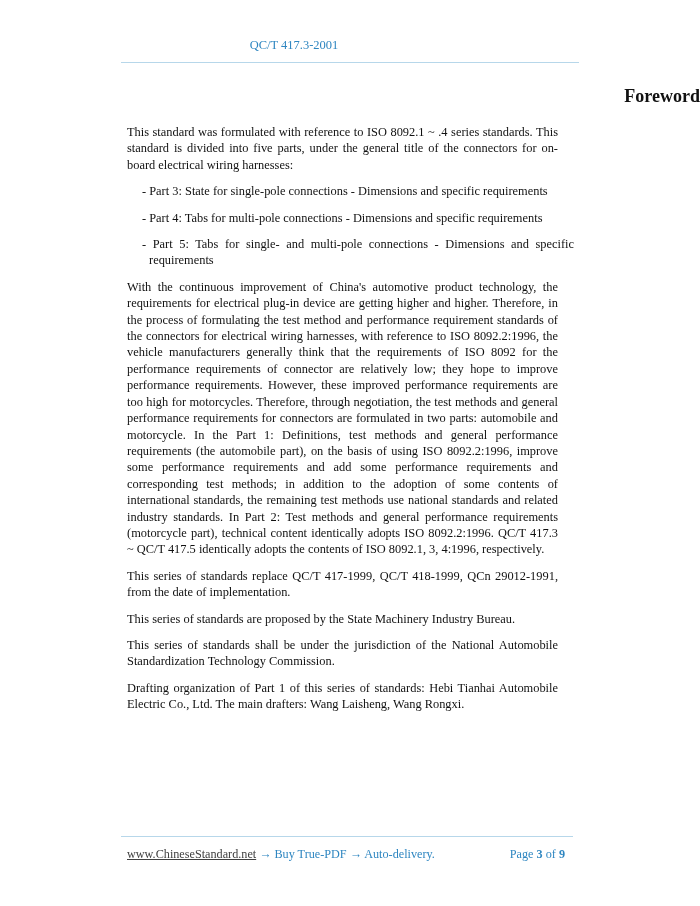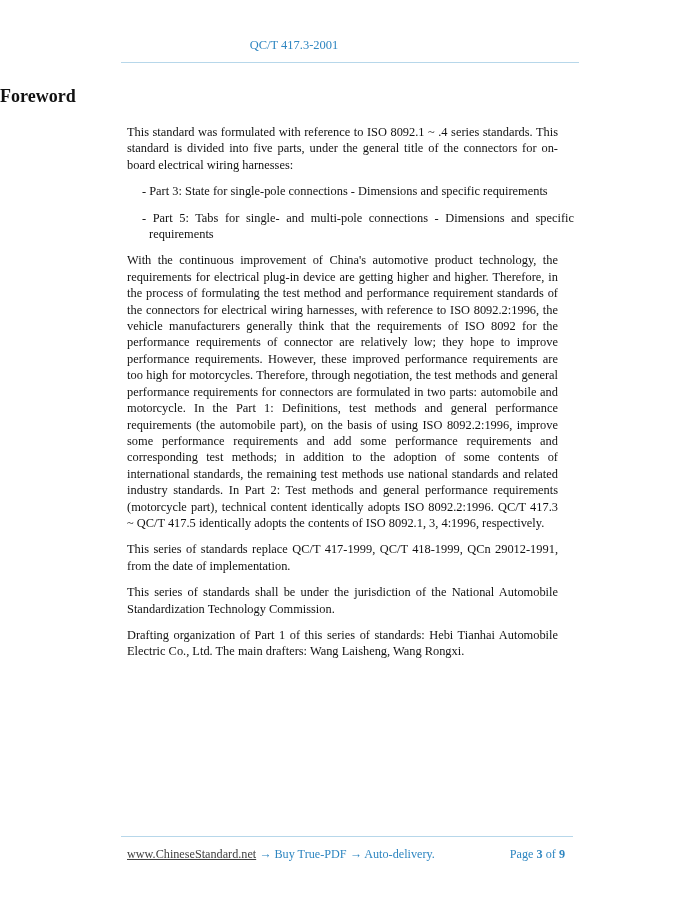--- a/index.html
+++ b/index.html
@@ -1,21 +1,21 @@
 <!DOCTYPE html>
 <html><head>
 <meta charset="utf-8">
 <style>
   html, body { margin: 0; padding: 0; background: #ffffff; }
   body { width: 700px; height: 906px; position: relative; overflow: hidden;
          font-family: "Liberation Serif", serif; color: #111; }
   .header { position: absolute; top: 38px; left: 0; width: 588px; text-align: center;
             font-size: 12.5px; color: #2e86c1; }
   .header-rule { position: absolute; top: 62px; left: 121px; width: 458px; height: 1px; background: #b7d7ea; }
-  .title { position: absolute; top: 86px; left: 0; width: 700px; text-align: left;
+  .title { position: absolute; top: 86px; left: 0; width: 700px; text-align: right;
            font-size: 18px; font-weight: bold; }
   .content { position: absolute; top: 124px; left: 127px; width: 447px; font-size: 12.4px; line-height: 16.4px; }
   .content p { margin: 0 16px 10px 0; text-align: justify; text-align-last: left; }
   .list-item { margin: 0 0 10px 0; padding-left: 22px; text-indent: -7px; text-align: justify; }
   .list-item:first-child { margin-top: 0; }
   .list { margin: 0 0 10px 0; padding-left: 0; }
   .list .list-item { padding-left: 22px; }
   .footer-rule { position: absolute; top: 836px; left: 121px; width: 452px; height: 1px; background: #b7d7ea; }
   .footer { position: absolute; top: 847px; left: 127px; width: 446px; font-size: 12.2px; color: #2e86c1; }
   .footer a { color: #404040; text-decoration: underline; }
@@ -27,24 +27,26 @@
 
 <div class="header">QC/T 417.3-2001</div>
 <div class="header-rule"></div>
 
 <div class="title">Foreword</div>
 
 <div class="content">
   <p>This standard was formulated with reference to ISO 8092.1 ~ .4 series standards. This standard is divided into five parts, under the general title of the connectors for on-board electrical wiring harnesses:</p>
   <div class="list">
     <div class="list-item">- Part 3: State for single-pole connections - Dimensions and specific requirements</div>
+    <div class="list-item">- Part 4: Tabs for multi-pole connections - Dimensions and specific requirements</div>
     <div class="list-item">- Part 5: Tabs for single- and multi-pole connections - Dimensions and specific requirements</div>
   </div>
   <p>With the continuous improvement of China's automotive product technology, the requirements for electrical plug-in device are getting higher and higher. Therefore, in the process of formulating the test method and performance requirement standards of the connectors for electrical wiring harnesses, with reference to ISO 8092.2:1996, the vehicle manufacturers generally think that the requirements of ISO 8092 for the performance requirements of connector are relatively low; they hope to improve performance requirements. However, these improved performance requirements are too high for motorcycles. Therefore, through negotiation, the test methods and general performance requirements for connectors are formulated in two parts: automobile and motorcycle. In the Part 1: Definitions, test methods and general performance requirements (the automobile part), on the basis of using ISO 8092.2:1996, improve some performance requirements and add some performance requirements and corresponding test methods; in addition to the adoption of some contents of international standards, the remaining test methods use national standards and related industry standards. In Part 2: Test methods and general performance requirements (motorcycle part), technical content identically adopts ISO 8092.2:1996. QC/T 417.3 ~ QC/T 417.5 identically adopts the contents of ISO 8092.1, 3, 4:1996, respectively.</p>
   <p>This series of standards replace QC/T 417-1999, QC/T 418-1999, QCn 29012-1991, from the date of implementation.</p>
+  <p>This series of standards are proposed by the State Machinery Industry Bureau.</p>
   <p>This series of standards shall be under the jurisdiction of the National Automobile Standardization Technology Commission.</p>
   <p>Drafting organization of Part 1 of this series of standards: Hebi Tianhai Automobile Electric Co., Ltd. The main drafters: Wang Laisheng, Wang Rongxi.</p>
 </div>
 
 <div class="footer-rule"></div>
 <div class="footer">
   <a href="#">www.ChineseStandard.net</a>
   <span>→</span>
   <span>Buy True-PDF</span>
   <span>→</span>

